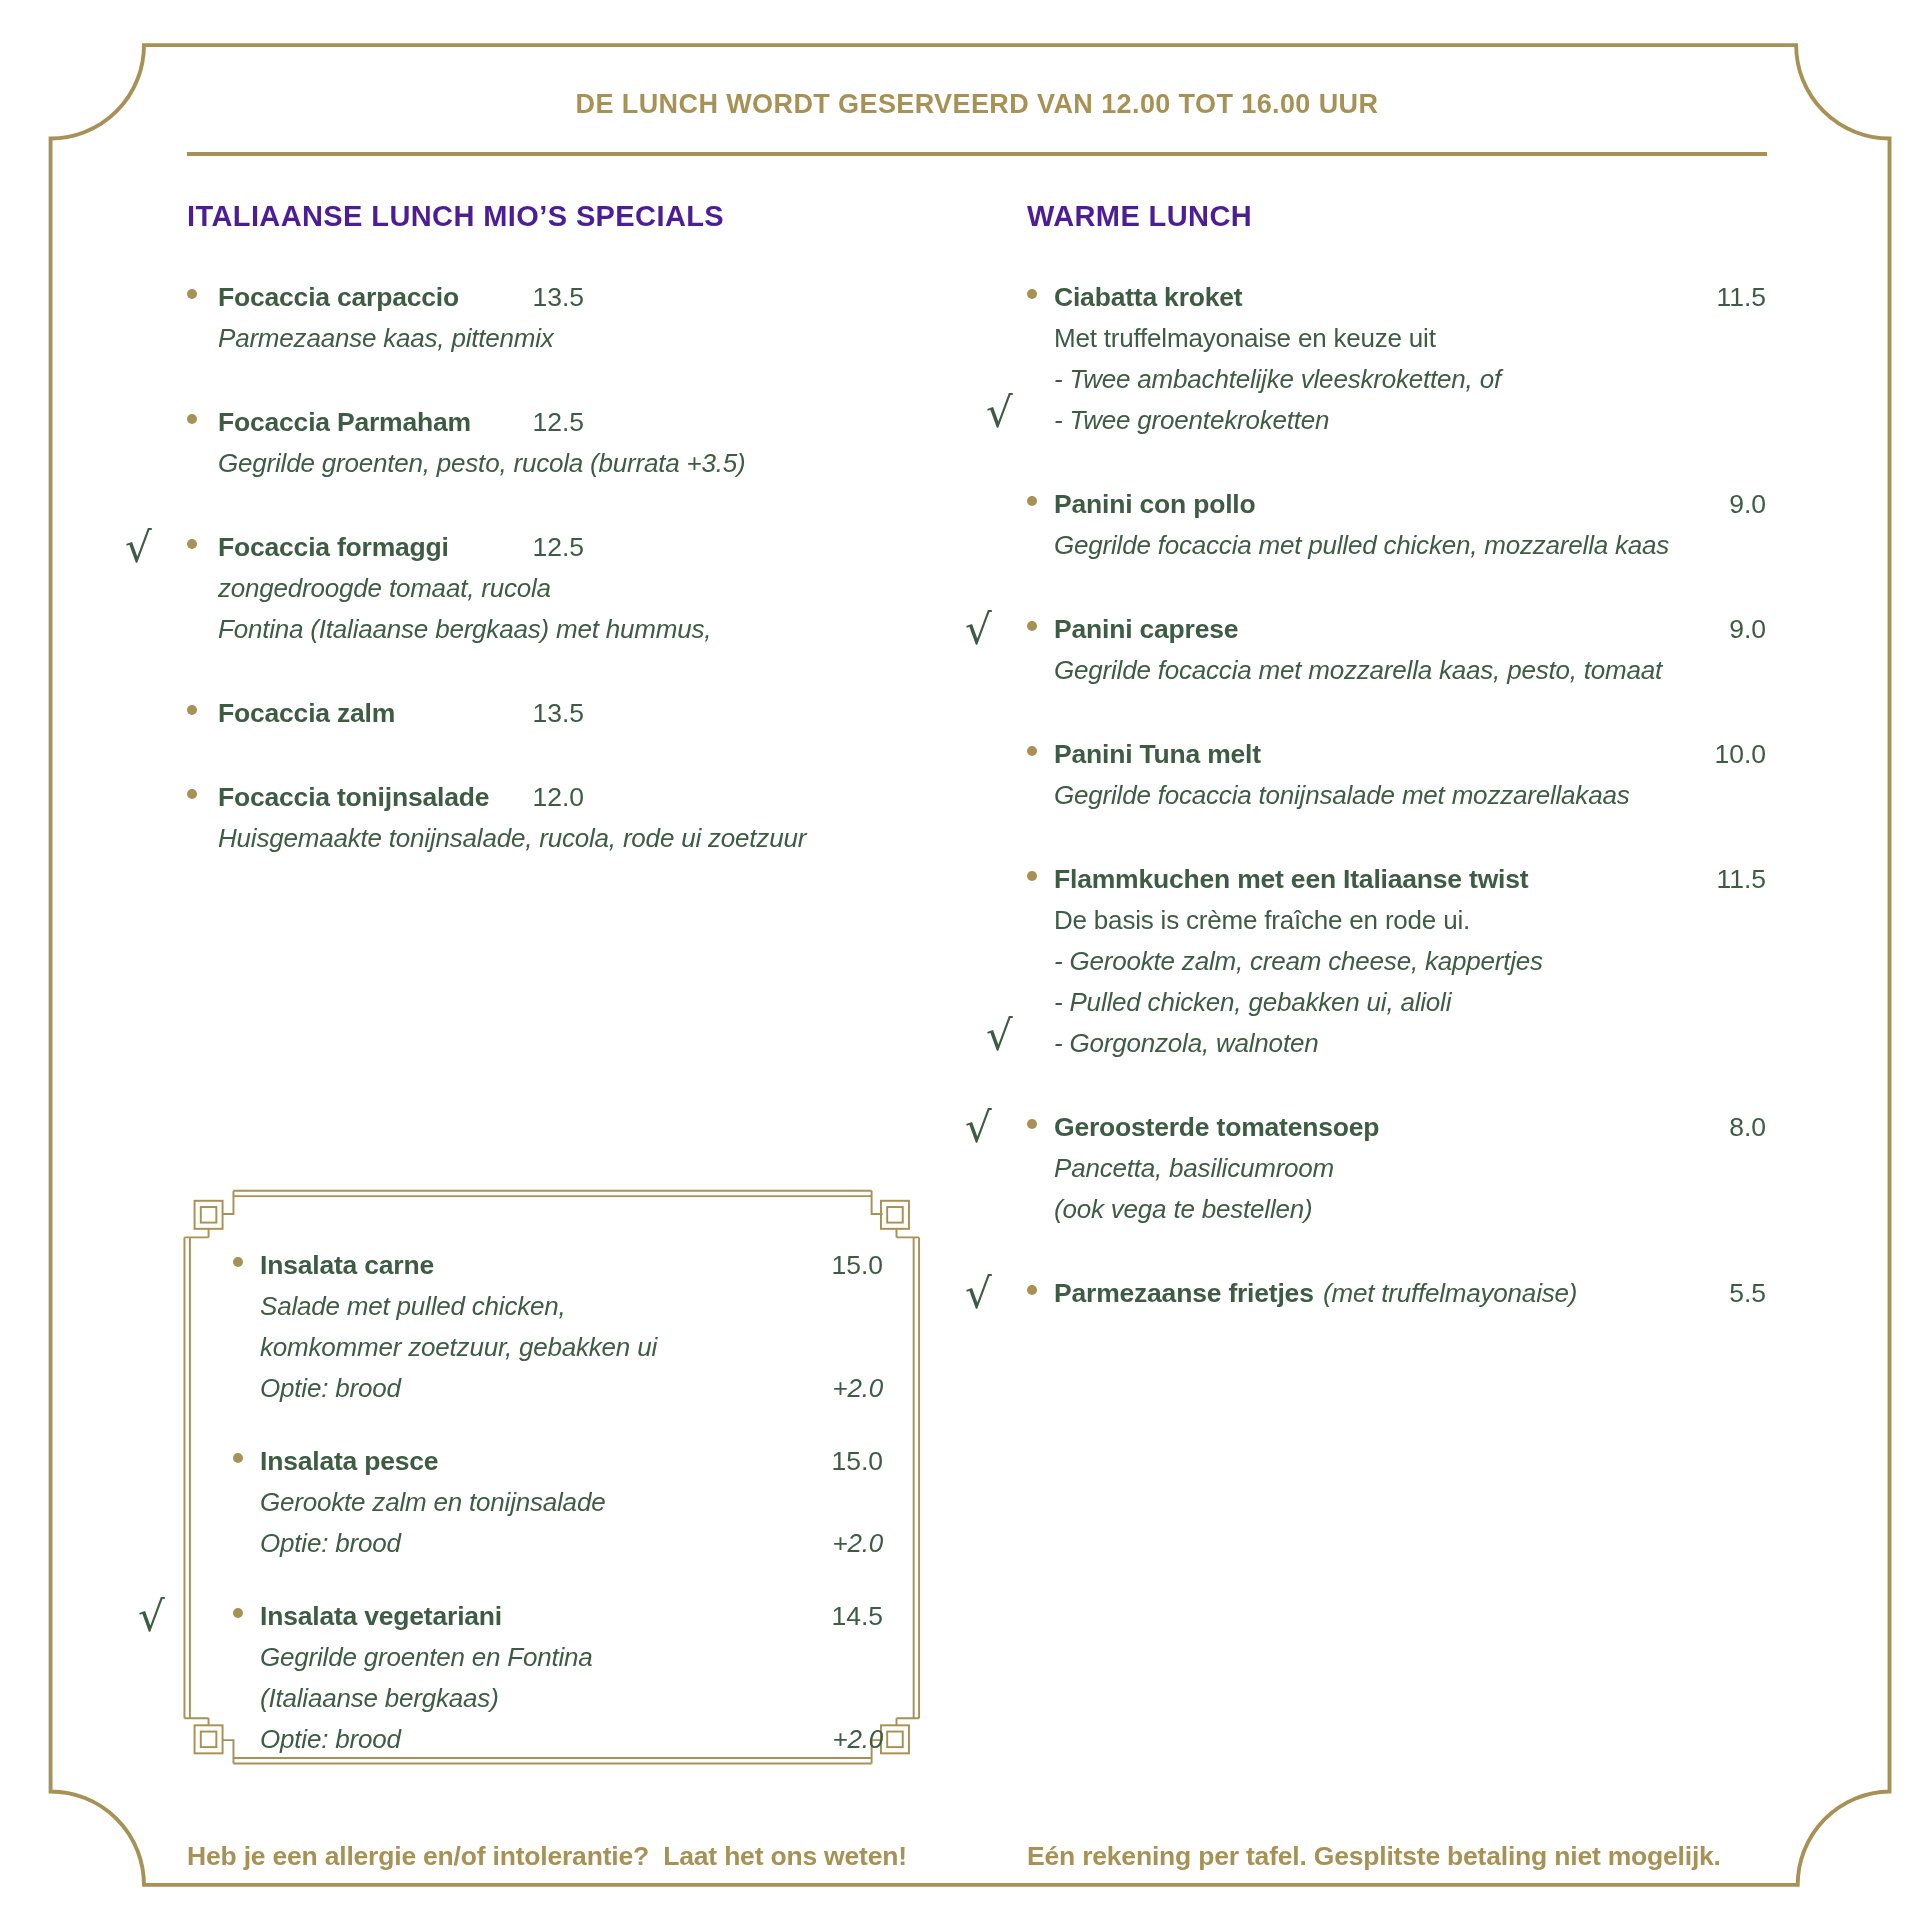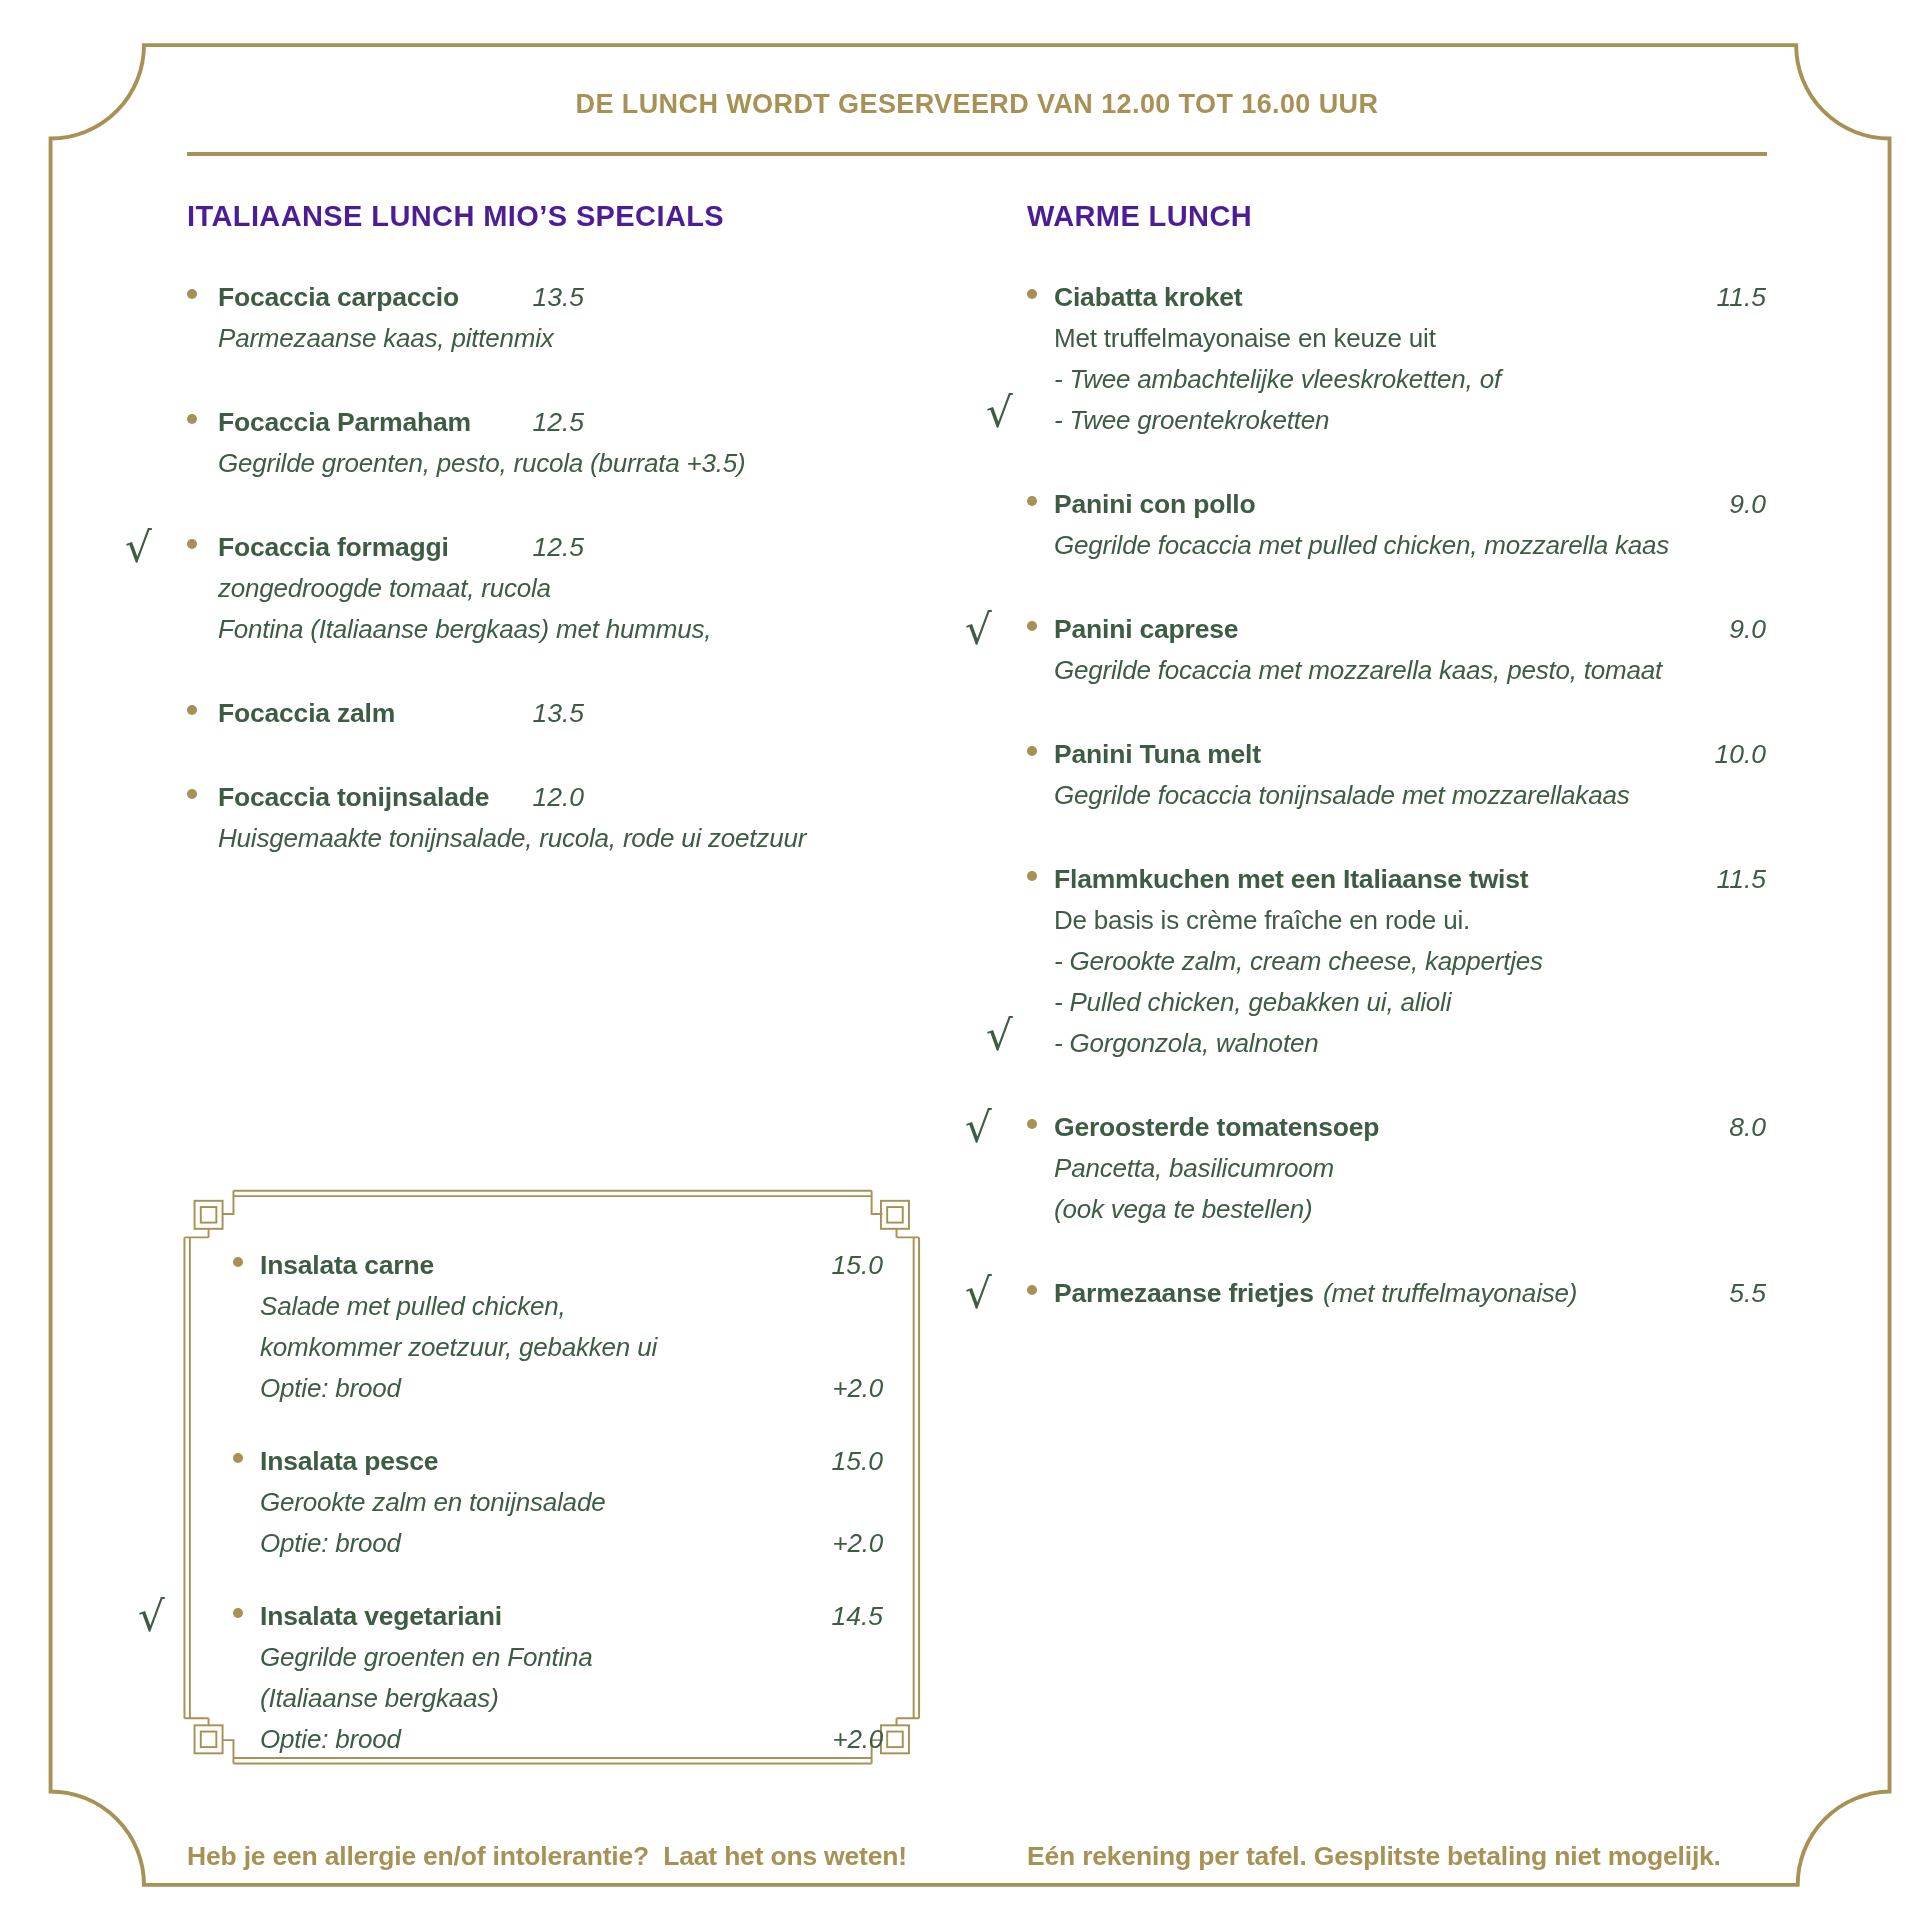--- a/index.html
+++ b/index.html
@@ -22,21 +22,21 @@
 
   .item{position:relative;padding-left:31px;margin-bottom:42px;white-space:nowrap;}
   #right-items .item{padding-left:27px;}
   #box-items .item{padding-left:27px;margin-bottom:31px;}
 
   .bullet{position:absolute;left:0;top:12.5px;width:10px;height:10px;border-radius:50%;background:#a79155;}
 
   .row{display:flex;align-items:baseline;line-height:42px;}
   .name{font-size:26.5px;font-weight:bold;letter-spacing:-0.2px;}
   .nsfx{font-size:26px;font-style:italic;font-weight:normal;margin-left:9.3px;letter-spacing:-0.2px;}
-  .price{margin-left:auto;font-size:26.5px;font-weight:normal;padding-left:15.6px;font-style:italic;}
+  .price{margin-left:auto;font-size:26.5px;font-weight:normal;padding-left:15.6px;}
 
   .desc{position:relative;font-size:26px;font-style:italic;line-height:41px;letter-spacing:-0.2px;}
   .desc.upright{font-style:normal;}
   .opt-price{position:absolute;right:0;top:0;font-size:26px;}
 
   .check{position:absolute;font-style:normal;font-weight:normal;font-size:42px;color:#3d5c43;
          font-family:"DejaVu Sans",sans-serif;}
   .check-name{left:-62px;top:-3.1px;}
   #box-items .check-name{left:-95px;}
   .check-line{left:-68px;top:-7.8px;}

